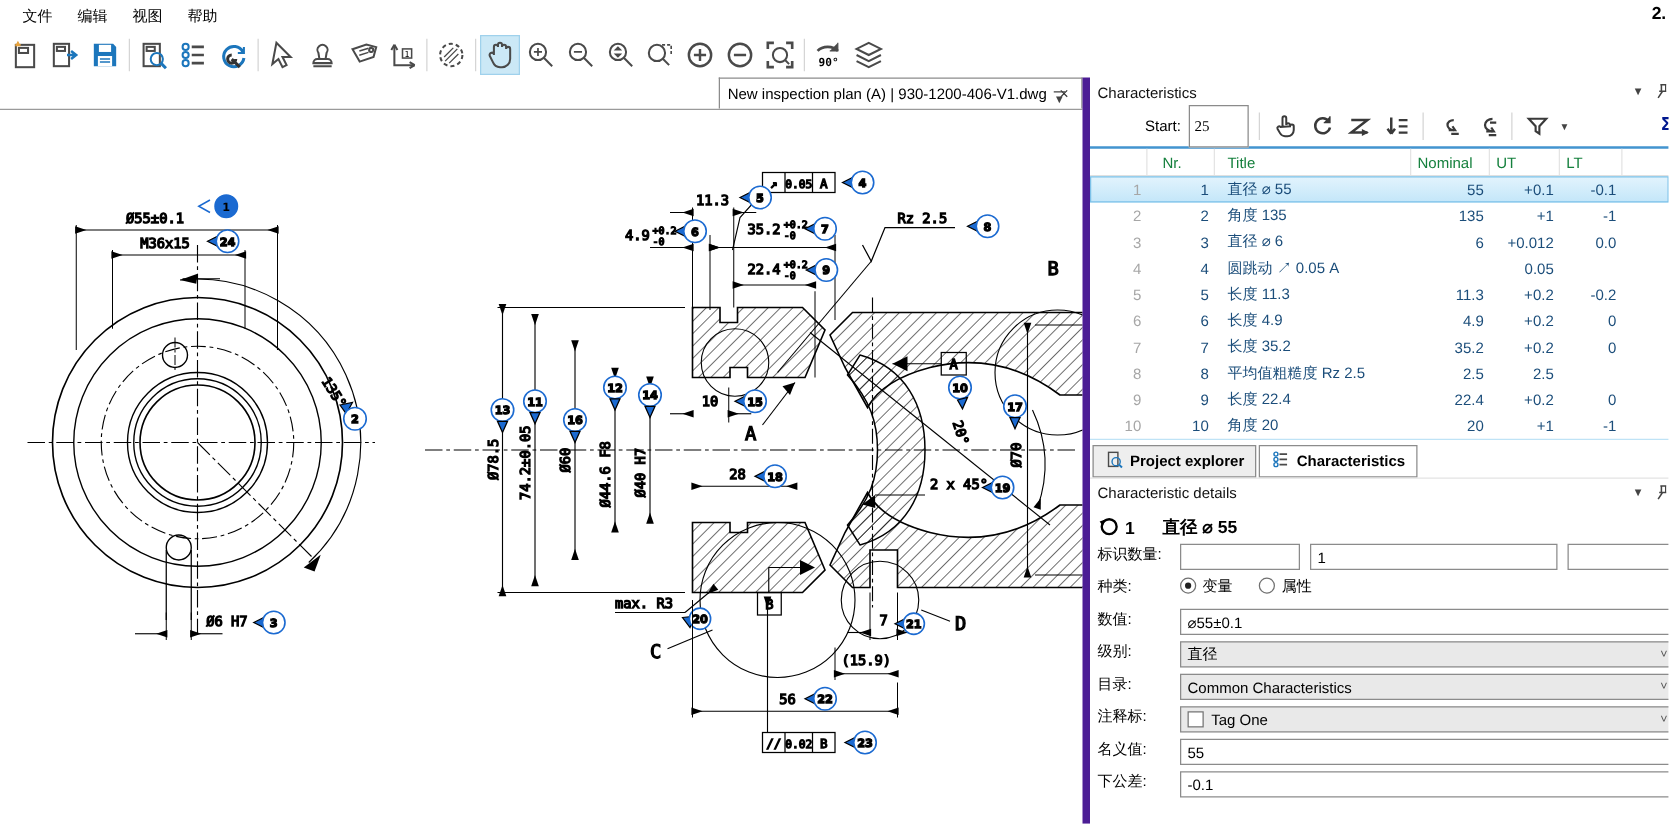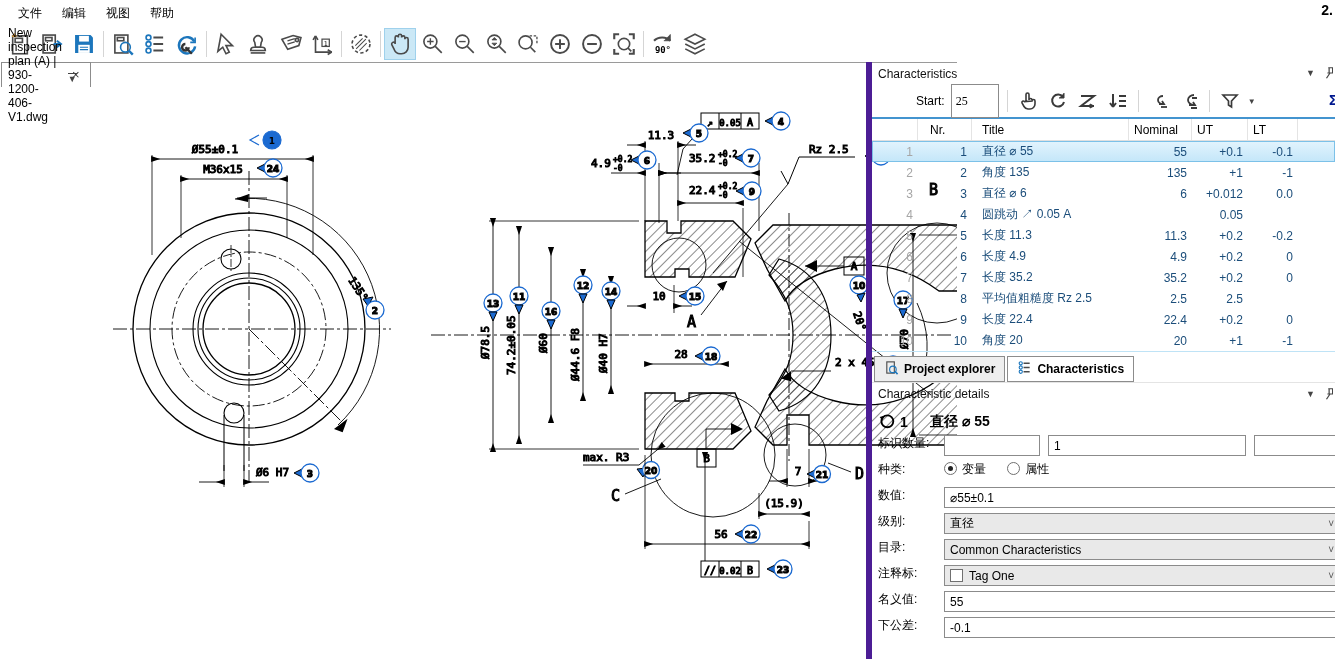--- a/index.html
+++ b/index.html
@@ -14,21 +14,21 @@
   .menu-item { padding:4px 10px; cursor:default; }
   .app-version { position:absolute; right:2px; top:2px; font-weight:bold; font-size:14px; white-space:nowrap; }
   
   .toolbar { height:36px; display:flex; align-items:center; padding-left:4px; background:#fff; }
   .tbtn { width:32px; height:32px; display:flex; align-items:center; justify-content:center; border:1px solid transparent; }
   .tbtn.active { background:#cbe8f6; border-color:#9fd1ec; }
   .tsep { width:1px; height:26px; background:#d5d5d5; margin:0 3px; }
   .tbtn svg { display:block; }
   
   .main { display:flex; height:597px; }
-  .left-pane { width:866px; display:flex; flex-direction:row; }
+  .left-pane { width:866px; display:flex; flex-direction:column;align-items:flex-end; }
   .right-pane { width:536px; border-left:6px solid #4c1d95; display:flex; flex-direction:column; overflow:hidden; position:relative; }
   
   .tabbar { height:25px; display:flex; align-items:flex-end; position:relative; }
   .doc-tab { display:flex; align-items:center; gap:8px; border:1px solid #8c8c8c; border-bottom:none; background:#fff; padding:3px 8px 4px 6px; margin-left:1px; height:25px; }
   .doc-close { font-size:13px; color:#333; padding:0 2px; cursor:default; }
   .tab-menu { position:absolute; right:14px; bottom:4px; font-size:9px; color:#444; border-top:1px solid #444; padding-top:1px; line-height:8px; }
   .canvas { flex:1; border-top:1px solid #9a9a9a; position:relative; background:#fff; }
   .canvas svg { display:block; }
   
   .panel-h { height:23px; display:flex; align-items:center; padding:0 6px; position:relative; border-top:1px solid #e4e4e4; }
@@ -37,21 +37,21 @@
   .caret { font-size:9px; }
   .pin { width:10px; height:14px; overflow:hidden; }
   .char-toolbar { height:32px; display:flex; align-items:center; gap:6px; padding:0 6px; position:relative;margin-left:38px; }
   .start-input { width:48px; height:20px; border:1px solid #8b8b8b; padding:16px 4px; font-size:12px; font-family:Liberation Serif, serif; }
   .ct-sep { width:1px; height:22px; background:#d5d5d5; margin:0 2px; }
   .ct-btn { width:24px; height:24px; display:flex; align-items:center; justify-content:center; }
   .sigma { position:absolute; right:-3px; top:6px; font-weight:bold; font-size:15px; color:#00188f; }
   
   .ctable { border-top:2px solid #4394cf; border-bottom:1px solid #bfe3f6; }
   .thead { display:flex; height:22px; align-items:center; border-bottom:1px solid #e0e0e0; }
-  .thead .c { color:#000000; border-right:1px solid #e4e4e4; height:100%; display:flex; align-items:center; }
+  .thead .c { color:#15803d; border-right:1px solid #e4e4e4; height:100%; display:flex; align-items:center; }
   .trow { display:flex; height:21px; align-items:center; color:#1b4d7a; }
   .trow.sel { background:linear-gradient(#e3f4fd,#c3e6f9); outline:1px solid #7cc1e8; outline-offset:-1px; }
   .c { padding:0 5px; white-space:nowrap; overflow:hidden; }
   .c.idx { width:46px; text-align:right; color:#a6a6a6; }
   .c.nr  { width:54px; text-align:right; }
   .c.title { width:157px; text-align:left; padding-left:10px; }
   .c.nom { width:63px; text-align:right; }
   .c.ut  { width:56px; text-align:right; }
   .c.lt  { width:50px; text-align:right; }
   .thead .c.nr, .thead .c.nom, .thead .c.ut, .thead .c.lt { text-align:left; justify-content:flex-start; }

